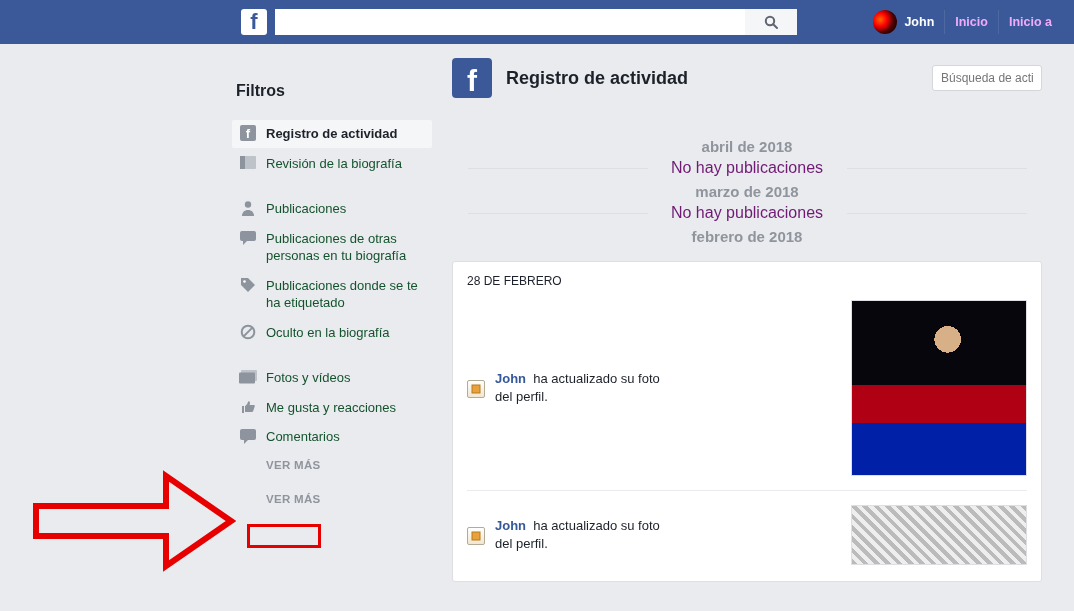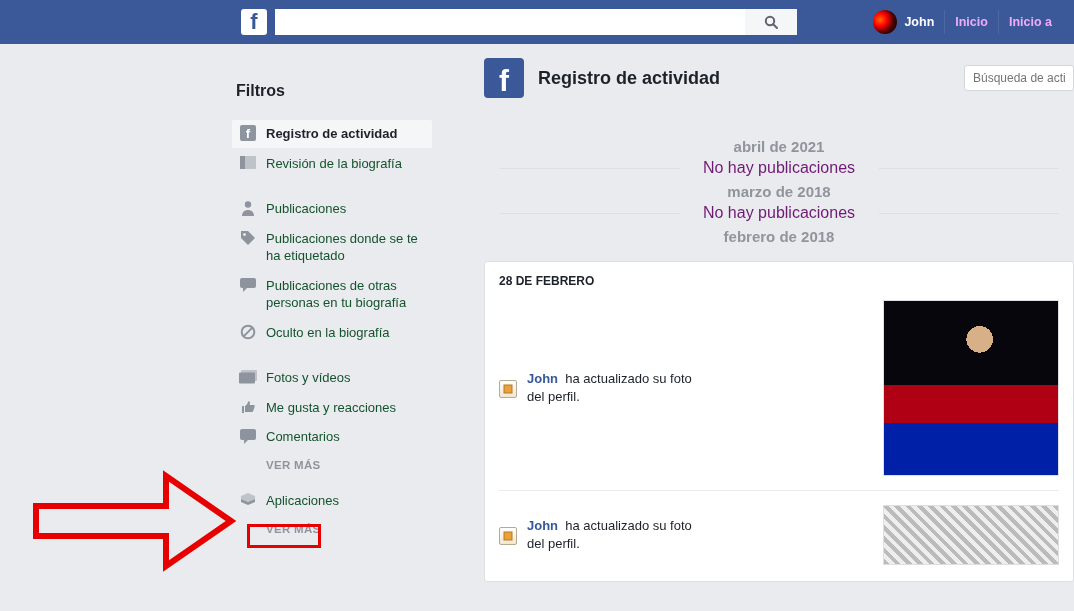--- a/index.html
+++ b/index.html
@@ -10,21 +10,21 @@
   .tb-left { display:flex; align-items:center; margin-left:241px; }
   .fb-logo { width:26px; height:26px; background:#fff; color:#3b5998; display:flex; align-items:flex-end; justify-content:center; font-size:22px; font-weight:bold; border-radius:3px; }
   .search-wrap { display:flex; }
   .search-input { width:470px; height:26px; background:#fff; border:none; margin-left:8px; padding:0 6px; font-size:14px; }
   .search-btn { width:52px; height:26px; background:#f5f6f7; border:none; display:flex; align-items:center; justify-content:center; cursor:pointer; }
   .tb-right { margin-left:auto; display:flex; align-items:center; gap:0; }
   .avatar { width:24px; height:24px; border-radius:50%; background: radial-gradient(circle at 30% 40%, #ff6a00 0%, #ff0000 30%, #4a0000 60%, #000 100%); }
   .tb-link { color:#f0abfc; font-size:12.5px; font-weight:bold; padding:0 10px; height:24px; display:flex; align-items:center; border-left:1px solid #4e69a2; cursor:pointer; }
 
   
-  .page { display:flex;gap:32px; }
+  .page { display:flex; }
   .sidebar { width:200px; margin-left:232px; padding-top:38px; }
   .sidebar h3 { font-size:16px; color:#1d2129; font-weight:bold; margin:0 0 20px 4px; }
   .filter-item { display:flex; align-items:flex-start; padding:5px 6px; font-size:13px; color:#14532d; cursor:pointer; border-radius:2px; line-height:1.35; margin-bottom:2px; }
   .filter-item.active { background:#f5f6f7; color:#1d2129; font-weight:bold; }
   .filter-item .ic { width:20px; height:16px; flex-shrink:0; display:flex; align-items:center; justify-content:center; margin-right:8px; color:#606770; }
   .filter-item.active .ic { color:#606770; }
   .filter-label { flex:1; }
   .more-link { font-size:11.5px; font-weight:bold; color:#90949c; padding:6px 6px 8px 34px; cursor:pointer; letter-spacing:.3px; }
   .sec-gap { height:16px; }
 
@@ -39,21 +39,21 @@
   
   .timeline-top { padding:24px 0 10px 0; text-align:center; }
   .t-month { font-size:15px; font-weight:bold; color:#90949c; margin-top:6px; }
   .t-empty { position:relative; font-size:16px; color:#701a75; margin:4px 0 4px 0; }
   .t-empty::before, .t-empty::after{ content:""; position:absolute; top:50%; width:180px; border-top:1px solid #dddfe2; }
   .t-empty::before{ right:55%; margin-right:70px; }
   .t-empty::after{ left:55%; margin-left:70px; }
 
   
   .card { background:#fff; border:1px solid #dddfe2; border-radius:3px; padding:12px 14px 16px 14px; margin-top:6px; }
-  .card-hd { font-size:12px; font-weight:bold; color:#1d2129; margin-bottom:12px; }
+  .card-hd { font-size:12px; font-weight:normal; color:#1d2129; margin-bottom:12px; }
   .entry { display:flex; align-items:center; margin-top:4px; }
   .entry + .entry { border-top:1px solid #e9ebee; padding-top:14px; margin-top:14px; }
   .entry-ic { width:18px; height:18px; margin-right:10px; margin-top:2px; display:flex; align-items:center; justify-content:center; background:linear-gradient(#fff,#f2e7cf); border:1px solid #b2ab96; border-radius:2px; }
   .entry-text { width:230px; font-size:13px; color:#1d2129; line-height:1.35; }
   .entry-text a { color:#365899; font-weight:bold; text-decoration:none; }
   .entry-img { width:176px; height:176px; margin-left:auto; border:1px solid #dddfe2; }
   .img-super { background: radial-gradient(circle at 55% 22%, #d8b088 0 8%, transparent 8%), linear-gradient(#06060c 0 48%, #b00014 48% 70%, #0020a8 70% 100%); }
   .img-bw { height:60px; background: repeating-linear-gradient(45deg,#bbb,#bbb 4px,#eee 4px,#eee 8px); }
 
   
@@ -118,38 +118,38 @@
       <span class="ic">
           <svg width="14" height="16" viewBox="0 0 14 16">
             <circle cx="7" cy="4.5" r="3.2" fill="#8d949e"></circle>
             <path d="M1 16c0-3.9 2.7-6 6-6s6 2.1 6 6z" fill="#8d949e"></path>
           </svg>
         </span>
       <span class="filter-label">Publicaciones</span>
     </div>
     <div class="filter-item">
       <span class="ic">
+          <svg width="16" height="14" viewBox="0 0 16 14">
+            <rect x="0" y="0" width="16" height="10" rx="2" fill="#8d949e"></rect>
+            <path d="M3 10l0 4 4-4z" fill="#8d949e"></path>
+          </svg>
+        </span>
+      <span class="filter-label">Publicaciones de otras personas en tu biografía</span>
+    </div>
+    <div class="filter-item">
+      <span class="ic">
           <svg width="16" height="16" viewBox="0 0 16 16">
             <path d="M1 1h7l7 7-7 7-7-7z" fill="#8d949e"></path>
             <circle cx="4.5" cy="4.5" r="1.3" fill="#fff"></circle>
           </svg>
         </span>
       <span class="filter-label">Publicaciones donde se te ha etiquetado</span>
     </div>
     <div class="filter-item">
       <span class="ic">
-          <svg width="16" height="14" viewBox="0 0 16 14">
-            <rect x="0" y="0" width="16" height="10" rx="2" fill="#8d949e"></rect>
-            <path d="M3 10l0 4 4-4z" fill="#8d949e"></path>
-          </svg>
-        </span>
-      <span class="filter-label">Publicaciones de otras personas en tu biografía</span>
-    </div>
-    <div class="filter-item">
-      <span class="ic">
           <svg width="16" height="16" viewBox="0 0 16 16">
             <circle cx="8" cy="8" r="6.3" fill="none" stroke="#8d949e" stroke-width="2"></circle>
             <line x1="3.6" y1="12.4" x2="12.4" y2="3.6" stroke="#8d949e" stroke-width="2"></line>
           </svg>
         </span>
       <span class="filter-label">Oculto en la biografía</span>
     </div>
 
     <div class="sec-gap"></div>
 
@@ -176,43 +176,34 @@
             <rect x="0" y="0" width="16" height="11" rx="2" fill="#8d949e"></rect>
             <path d="M4 11l0 4 4-4z" fill="#8d949e"></path>
           </svg>
         </span>
       <span class="filter-label">Comentarios</span>
     </div>
     <div class="more-link">VER MÁS</div>
 
     <div class="sec-gap" style="height:8px"></div>
 
-    <div class="filter-item">
-      <span class="ic">
-          <svg width="16" height="16" viewBox="0 0 16 16">
-            <path d="M8 1l7 3v3l-7 3-7-3V4z" fill="#bec3c9"></path>
-            <path d="M1 7l7 3 7-3v3l-7 3-7-3z" fill="#8d949e"></path>
-          </svg>
-        </span>
-      <span class="filter-label">Aplicaciones</span>
-    </div>
     <div class="more-link">VER MÁS</div>
   </div>
 
   <div class="main">
     <div class="main-header">
       <div class="fb-sq">f</div>
       <h2>Registro de actividad</h2>
       <div class="search-activity">
         <input type="text" placeholder="Búsqueda de actividad" style="">
       </div>
     </div>
 
     <div class="timeline-top">
-      <div class="t-month">abril de 2021</div>
+      <div class="t-month">abril de 2018</div>
       <div class="t-empty">No hay publicaciones</div>
       <div class="t-month">marzo de 2018</div>
       <div class="t-empty">No hay publicaciones</div>
       <div class="t-month">febrero de 2018</div>
     </div>
 
     <div class="card">
       <div class="card-hd">28 DE FEBRERO</div>
 
       <div class="entry">

